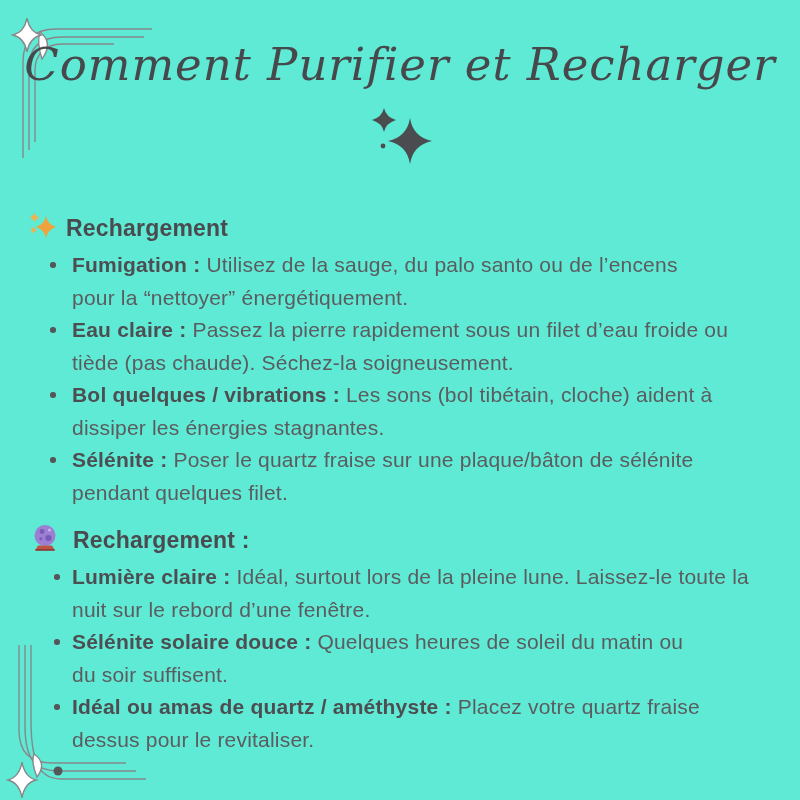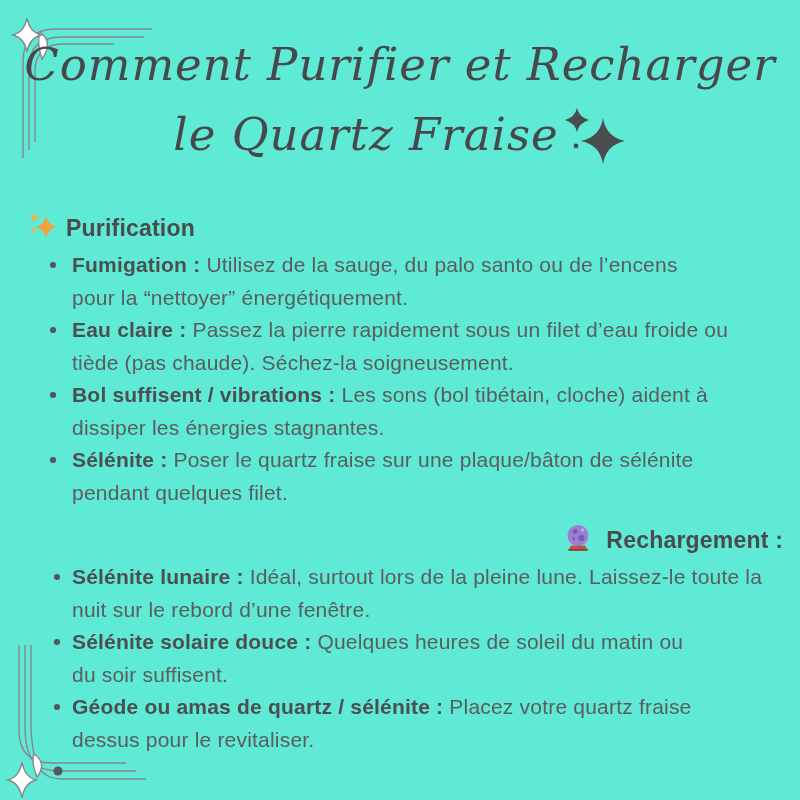--- a/index.html
+++ b/index.html
@@ -24,21 +24,21 @@
   
   .section { position:absolute; left:28px; width:755px; }
   #section-purification { top:210px; }
   #section-rechargement { top:522px; }
 
   .section-heading {
     display:flex; align-items:center; gap:9px;
     font-weight:bold; font-size:23px; color:#4a4b4f;
     height:36px; letter-spacing:0.2px;
   }
-  #section-rechargement .section-heading { gap:13px; padding-left:2px;justify-content:flex-end; }
+  #section-rechargement .section-heading { gap:13px; padding-left:2px; }
 
   ul.items { list-style:none; margin:3px 0 0 0; padding:0; }
   li.item {
     position:relative; padding-left:44px;
     font-size:21px; line-height:32.5px; letter-spacing:0.2px;
     color:#5b5c5f;
   }
   .dot {
     position:absolute; left:22px; top:13px;
     width:5.5px; height:5.5px; border-radius:50%; background:#55565a;
@@ -79,61 +79,61 @@
       <path d="M25 5 V86 C25 120 36 131 58 131 H136"></path>
       <path d="M31 5 V80 C31 128 42 139 62 139 H146"></path>
       <path d="M34 114 C43 120 44 128 37 137 C33 127 32 119 34 114 Z" fill="#ffffff"></path>
       <path d="M22 122 Q24.5 137 36 140 Q24.5 143 22 158 Q19.5 143 8 140 Q19.5 137 22 122 Z" fill="#ffffff"></path>
       <circle cx="58" cy="131" r="4.5" fill="#55565a" stroke="none"></circle>
     </g>
   </svg>
 
   <div class="title">
     <div class="title-line">Comment Purifier et Recharger</div>
-    <div class="title-line"><span>le Quartz Fraise</span><span class="title-sparkles icon-inline"><svg width="64" height="58" viewBox="0 0 64 58" fill="#4b4c50">
+    <div class="title-line"><span class="title-sparkles icon-inline"><svg width="64" height="58" viewBox="0 0 64 58" fill="#4b4c50">
         <path d="M14 2 Q16 11 26 14 Q16 17 14 26 Q12 17 2 14 Q12 11 14 2 Z"></path>
         <path d="M40 12 Q43 31 62 35 Q43 39 40 58 Q37 39 18 35 Q37 31 40 12 Z"></path>
         <circle cx="13" cy="40" r="2.4"></circle>
       </svg></span></div>
   </div>
 
   <div class="section" id="section-purification">
     <div class="section-heading">
       <span class="icon-inline">
         <svg width="29" height="29" viewBox="0 0 29 29">
           <path d="M18 5 Q19.7 13.5 28 16 Q19.7 18.5 18 27 Q16.3 18.5 8 16 Q16.3 13.5 18 5 Z" fill="#f0a33c"></path>
           <path d="M6.5 1.5 Q7.4 5.6 11.5 6.5 Q7.4 7.4 6.5 11.5 Q5.6 7.4 1.5 6.5 Q5.6 5.6 6.5 1.5 Z" fill="#f4b04a"></path>
           <path d="M5.5 15.5 Q6.2 18.6 9.2 19.2 Q6.2 19.8 5.5 23 Q4.8 19.8 1.8 19.2 Q4.8 18.6 5.5 15.5 Z" fill="#f4b04a"></path>
         </svg>
       </span>
-      <span>Purification</span>
+      <span>Rechargement</span>
     </div>
     <ul class="items">
       <li class="item"><span class="dot"></span><span class="lbl">Fumigation :</span> <span>Utilisez de la sauge, du palo santo ou de l’encens pour la “nettoyer” énergétiquement.</span></li>
       <li class="item"><span class="dot"></span><span class="lbl">Eau claire :</span> <span>Passez la pierre rapidement sous un filet d’eau froide ou tiède (pas chaude). Séchez-la soigneusement.</span></li>
-      <li class="item"><span class="dot"></span><span class="lbl">Bol suffisent / vibrations :</span> <span>Les sons (bol tibétain, cloche) aident à dissiper les énergies stagnantes.</span></li>
+      <li class="item"><span class="dot"></span><span class="lbl">Bol quelques / vibrations :</span> <span>Les sons (bol tibétain, cloche) aident à dissiper les énergies stagnantes.</span></li>
       <li class="item"><span class="dot"></span><span class="lbl">Sélénite :</span> <span>Poser le quartz fraise sur une plaque/bâton de sélénite pendant quelques filet.</span></li>
     </ul>
   </div>
 
   <div class="section" id="section-rechargement">
     <div class="section-heading">
       <span class="icon-inline">
         <svg width="30" height="30" viewBox="0 0 30 30">
           <circle cx="15" cy="13.5" r="10.5" fill="#9c7ed2"></circle>
           <circle cx="12" cy="9.5" r="2.4" fill="#7a5ab8"></circle>
           <circle cx="18.5" cy="16" r="3.1" fill="#7a5ab8"></circle>
           <circle cx="10.8" cy="16.8" r="1.5" fill="#7a5ab8"></circle>
           <circle cx="19.5" cy="8" r="1.5" fill="#c9b6ea"></circle>
           <path d="M8 23.4 L22 23.4 L24.6 28 L5.4 28 Z" fill="#bf5348"></path>
           <rect x="5.4" y="27" width="19.2" height="1.8" fill="#8e3c35"></rect>
         </svg>
       </span>
       <span>Rechargement :</span>
     </div>
     <ul class="items">
-      <li class="item"><span class="dot"></span><span class="lbl">Sélénite lunaire :</span> <span>Idéal, surtout lors de la pleine lune. Laissez-le toute la nuit sur le rebord d’une fenêtre.</span></li>
+      <li class="item"><span class="dot"></span><span class="lbl">Lumière claire :</span> <span>Idéal, surtout lors de la pleine lune. Laissez-le toute la nuit sur le rebord d’une fenêtre.</span></li>
       <li class="item"><span class="dot"></span><span class="lbl">Sélénite solaire douce :</span> <span>Quelques heures de soleil du matin ou du soir suffisent.</span></li>
-      <li class="item"><span class="dot"></span><span class="lbl">Géode ou amas de quartz / sélénite :</span> <span>Placez votre quartz fraise dessus pour le revitaliser.</span></li>
+      <li class="item"><span class="dot"></span><span class="lbl">Idéal ou amas de quartz / améthyste :</span> <span>Placez votre quartz fraise dessus pour le revitaliser.</span></li>
     </ul>
   </div>
 
 </div>
 
 </body></html>

